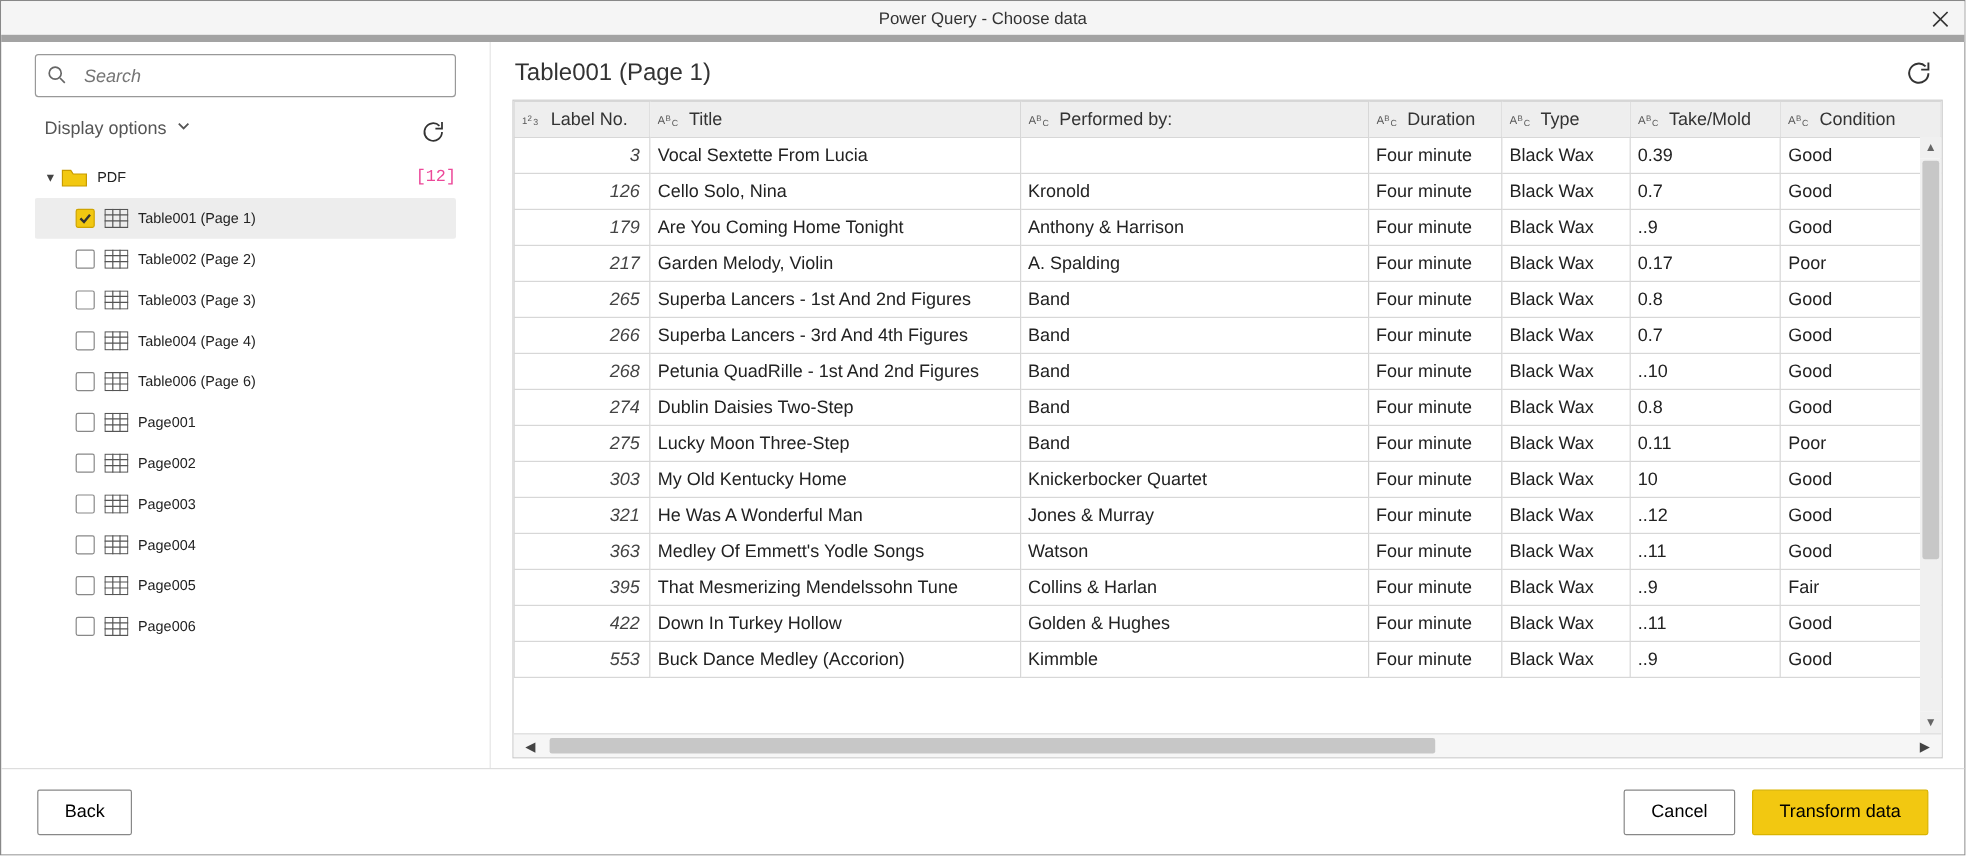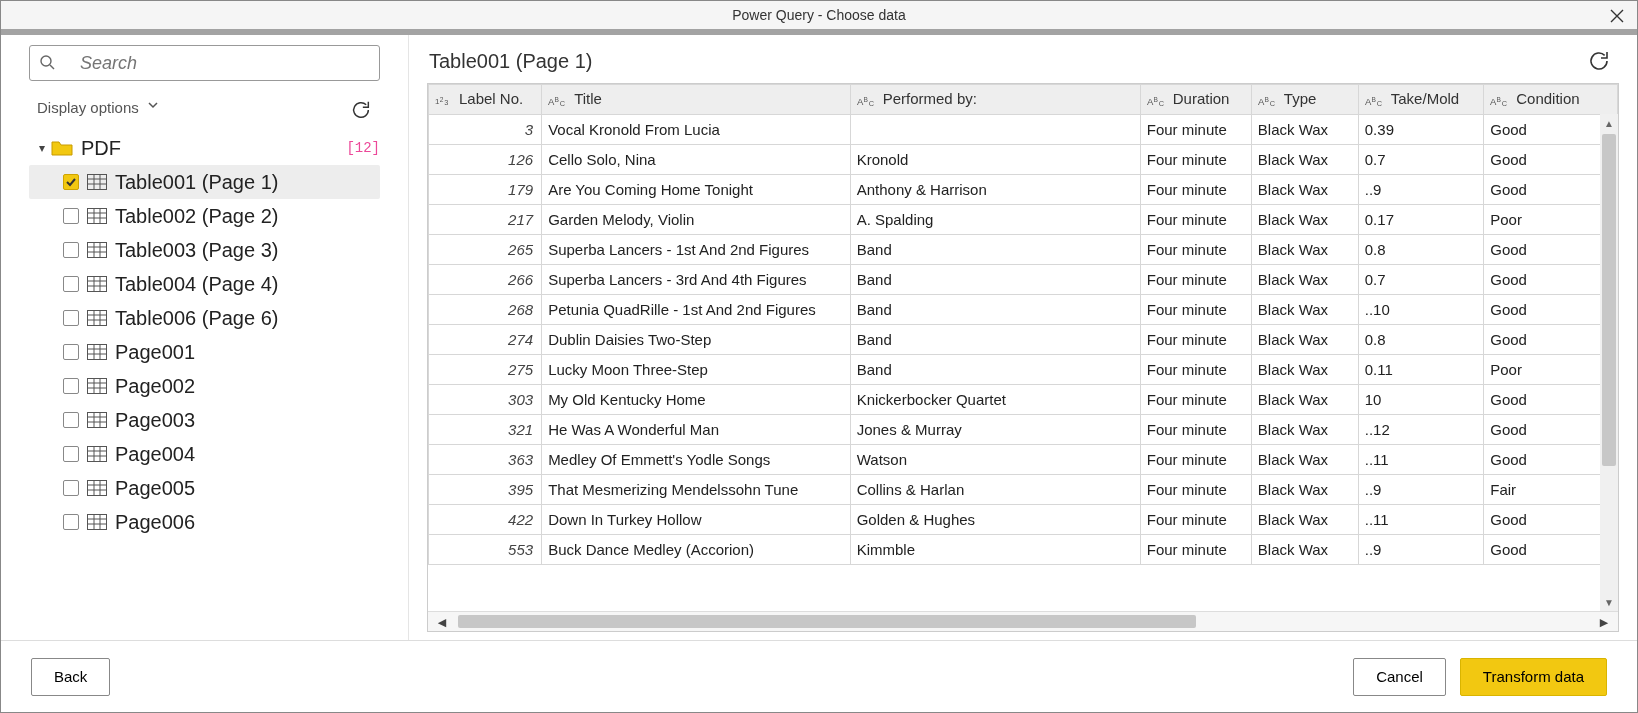--- a/index.html
+++ b/index.html
@@ -4,37 +4,37 @@
 <style>
   * { box-sizing: border-box; }
   html, body { margin: 0; padding: 0; font-family: "Segoe UI", Arial, sans-serif; font-size: 14px; color: #222; background: #fff; }
   .window { width: 1638px; height: 713px; border: 1px solid #888; display: flex; flex-direction: column; background: #fff; }
   .titlebar { height: 34px; background: #f5f5f5; border-bottom: 6px solid #a3a3a3; position: relative; display: flex; align-items: center; justify-content: center; }
   .titlebar .title { font-size: 14px; color: #333; }
   .titlebar .close { position: absolute; right: 12px; top: 7px; cursor: pointer; }
   .body { flex: 1; display: flex; overflow: hidden; }
   .nav { width: 408px; padding: 10px 28px 10px 28px; display: flex; flex-direction: column; border-right: 1px solid #e5e5e5; }
   .search-wrap { position: relative; margin-bottom: 12px; }
-  .search-input { width: 100%; height: 36px; border: 1px solid #999; border-radius: 3px; padding: 0 10px 0 50px; font-size: 18px; font-style: italic; color: #555; outline: none; }
+  .search-input { width: 100%; height: 36px; border: 1px solid #999; border-radius: 3px; padding: 0 10px 0 40px; font-size: 15px; font-style: italic; color: #555; outline: none; }
   .search-icon { position: absolute; left: 10px; top: 9px; color: #666; }
   .display-row { display: flex; align-items: flex-start; margin: 6px 8px 10px 8px; }
   .display-label { font-size: 15px; color: #555; }
   .chev { margin-left: 8px; color: #555; }
   .refresh-small { margin-left: auto; cursor: pointer; }
   .tree { flex: 1; overflow: auto; }
   .tree-row { display: flex; align-items: center; height: 34px; padding-left: 6px; border-radius: 2px; }
   .tree-row.indent { padding-left: 34px; }
   .tree-row.sel { background: #ededed; }
   .caret { width: 14px; text-align: center; color: #444; margin-right: 2px; font-size: 12px; }
   .count-badge { margin-left: auto; margin-right: 0; color: #ec4899; font-family: Liberation Mono, monospace; }
   .chk { width: 16px; height: 16px; border: 1px solid #888; border-radius: 2px; margin-right: 8px; display: inline-flex; align-items: center; justify-content: center; background: #fff; flex-shrink: 0; }
   .chk.checked { background: #f2c811; border-color: #cfa400; }
   .chk.checked svg { display: block; }
   .chk svg { display: none; }
-  .tree-label { font-size: 20px; color: #222; }
+  .tree-label { font-size: 12px; color: #222; }
   .main { flex: 1; display: flex; flex-direction: column; padding: 10px 18px 0 18px; overflow: hidden; }
   .main-head { display: flex; align-items: center; margin: 4px 0 10px 2px; }
   .main-title { font-size: 20px; color: #333; }
   .refresh-big { margin-left: auto; margin-right: 8px; cursor: pointer; }
   .grid-wrap { flex: 1; overflow: hidden; position: relative; border: 1px solid #ccc; }
   table.grid { border-collapse: collapse; width: 100%; table-layout: fixed; }
   table.grid th, table.grid td { border: 1px solid #d7d7d7; padding: 4px 6px; font-size: 15px; text-align: left; white-space: nowrap; overflow: hidden; text-overflow: ellipsis; vertical-align: middle; height: 30px; }
   table.grid th { background: #eee; font-weight: 400; color: #333; position: sticky; top: 0; }
   table.grid td.num { text-align: right; font-style: italic; color: #444; padding-right: 8px; }
   .col-icon { display: inline-flex; align-items: center; margin-right: 4px; vertical-align: middle; }
@@ -328,21 +328,21 @@
                         <text x="0" y="13" font-size="13" fill="#555">A</text>
                         <text x="9" y="9" font-size="9" fill="#555">B</text>
                         <text x="16" y="15" font-size="10" fill="#555">C</text>
                       </svg>
                     </span><span>Condition</span></th>
                 </tr>
               </thead>
             <tbody id="grid-body">
                 <tr>
                   <td class="num">3</td>
-                  <td>Vocal Kronold From Lucia</td>
+                  <td>Vocal Sextette From Lucia</td>
                   <td></td>
                   <td>Four minute</td>
                   <td>Black Wax</td>
                   <td>0.39</td>
                   <td>Good</td>
                 </tr>
                 <tr>
                   <td class="num">126</td>
                   <td>Cello Solo, Nina</td>
                   <td>Kronold</td>

